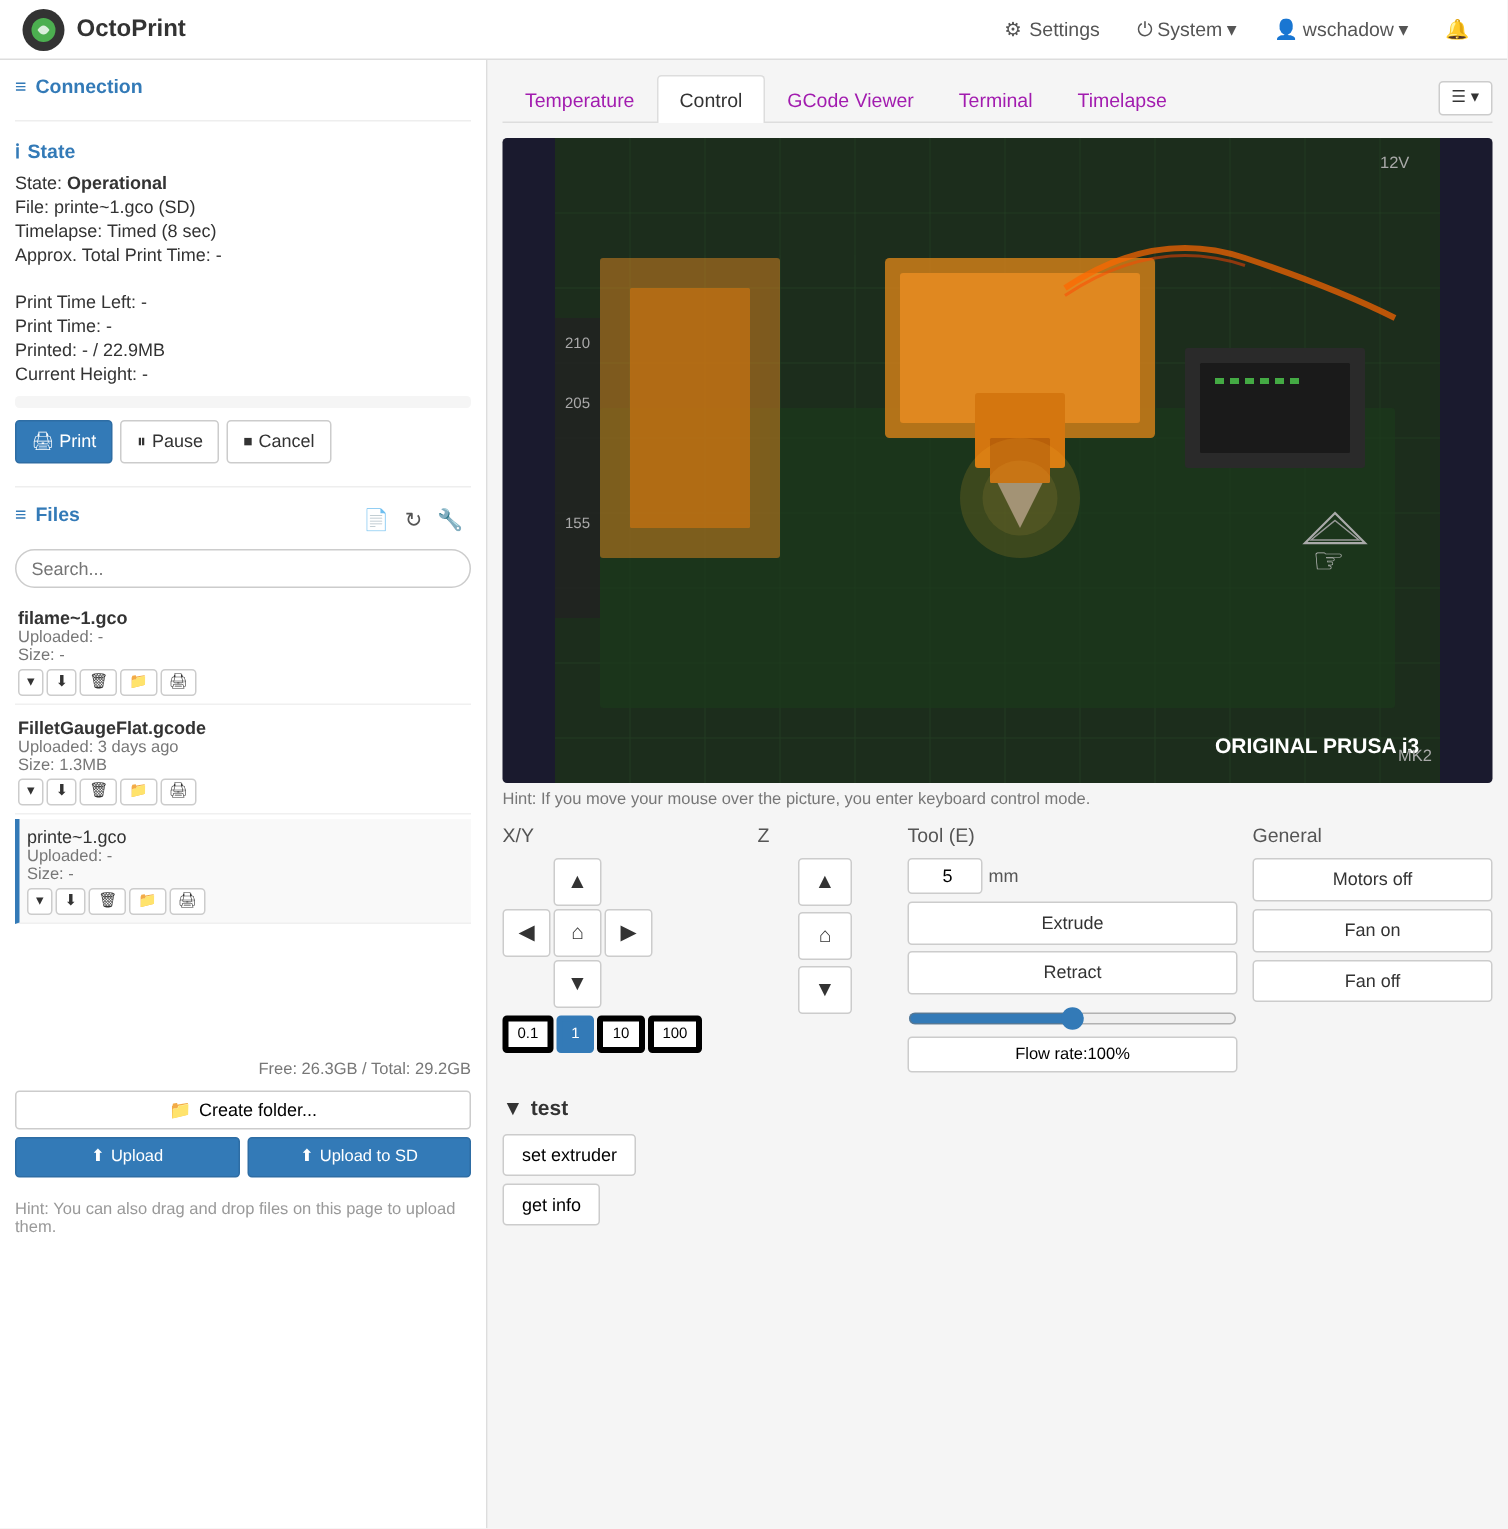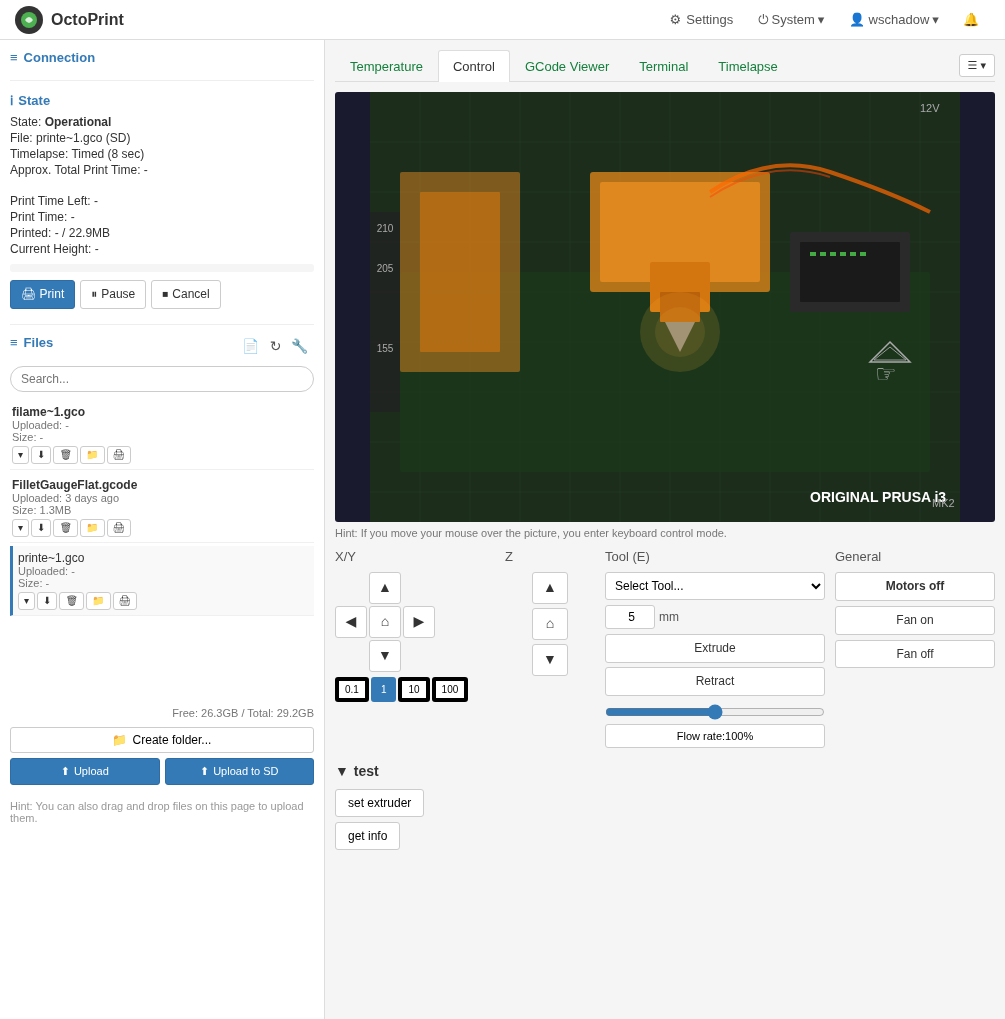--- a/index.html
+++ b/index.html
@@ -190,21 +190,21 @@
       border-bottom: 1px solid #ddd;
       margin-bottom: 10px;
     }
     .tab {
       padding: 8px 14px;
       cursor: pointer;
       border: 1px solid transparent;
       border-bottom: none;
       border-radius: 3px 3px 0 0;
       font-size: 13px;
-      color: #15803d;
+      color: #a21caf;
       margin-bottom: -1px;
     }
     .tab.active {
       background: #fff;
       border-color: #ddd;
       border-bottom-color: #fff;
       color: #333;
     }
     .tab-extra { margin-left: auto; }
 
@@ -656,39 +656,36 @@
         <div class="control-label">Z</div>
         <div class="z-pad">
           <button class="btn btn-default" style="width:36px; height:32px;">▲</button>
           <button class="btn btn-default" style="width:36px; height:32px; margin:2px 0;">⌂</button>
           <button class="btn btn-default" style="width:36px; height:32px;">▼</button>
         </div>
       </div>
 
       <div class="control-section tool-section">
         <div class="control-label">Tool (E)</div>
-        <select class="select-tool">
-          <option>Select Tool...</option>
-        </select>
         <div class="mm-input-row">
           <input type="number" class="mm-input" value="5" style="">
           <span class="mm-label">mm</span>
         </div>
         <button class="btn btn-default" style="width:100%; margin-bottom:4px;">Extrude</button>
         <button class="btn btn-default" style="width:100%;">Retract</button>
         
         <div class="rate-control">
           <input type="range" class="rate-slider" min="0" max="200" value="100" style="">
           <button class="rate-btn">Flow rate:100%</button>
         </div>
       </div>
 
       <div class="control-section general-section">
         <div class="control-label">General</div>
-        <button class="btn btn-default" style="width:100%; margin-bottom:5px;font-weight:bold;">Motors off</button>
+        <button class="btn btn-default" style="width:100%; margin-bottom:5px;">Motors off</button>
         <button class="btn btn-default" style="width:100%; margin-bottom:5px;">Fan on</button>
         <button class="btn btn-default" style="width:100%;">Fan off</button>
       </div>
 
     </div>
 
     <div class="custom-controls">
       <div class="custom-controls-header">
         <span>▼</span>
         <span>test</span>

